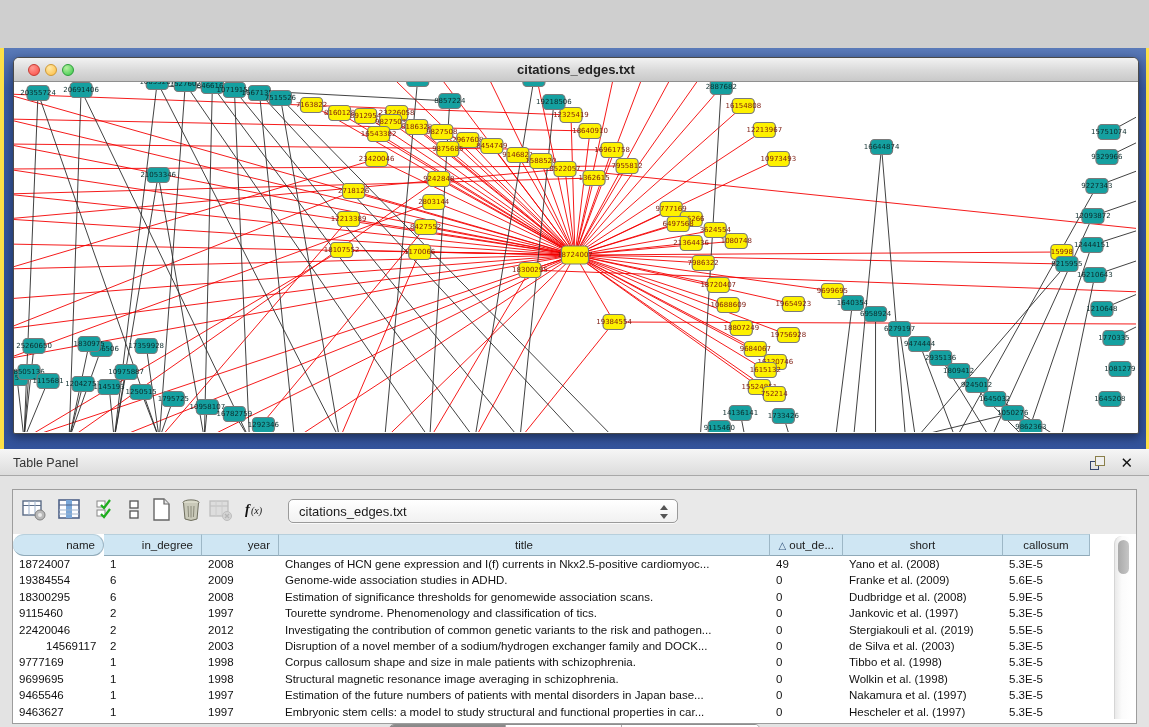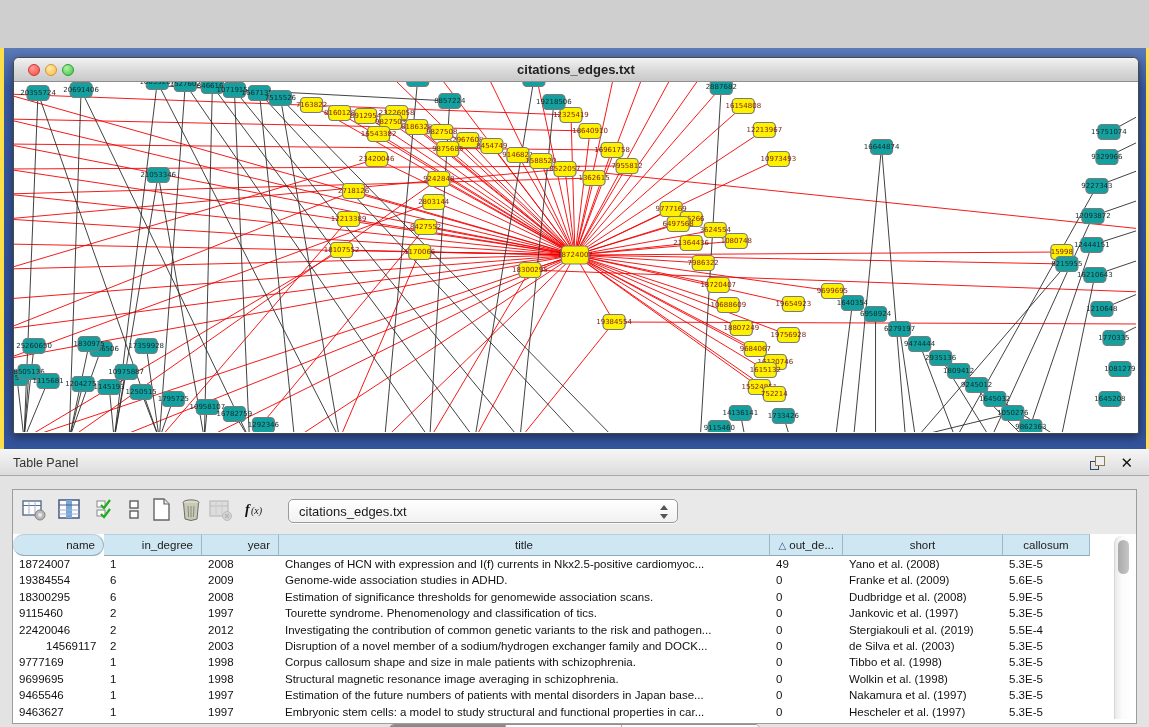--- a/index.html
+++ b/index.html
@@ -773,21 +773,21 @@
             <div class="th" style="width: 491px; text-align: center;">title</div>
             <div class="th" style="width: 73px; text-align: right;"><span class="sortmark">△</span>out_de...</div>
             <div class="th" style="width: 160px; text-align: center;">short</div>
             <div class="th" style="width: 87px; text-align: center;">callosum</div>
           </div>
         <div class="tbody" id="tbody">
             <div class="tr">
               <div class="td" style="width: 91px;">18724007</div>
               <div class="td" style="width: 98px;">1</div>
               <div class="td" style="width: 77px;">2008</div>
-              <div class="td" style="width: 491px;">Changes of HCN with expression and I(f) currents in Nkx2.5-positive cardiomyoc...</div>
+              <div class="td" style="width: 491px;">Changes of HCN gene expression and I(f) currents in Nkx2.5-positive cardiomyoc...</div>
               <div class="td" style="width: 73px;">49</div>
               <div class="td" style="width: 160px;">Yano et al. (2008)</div>
               <div class="td" style="width: 87px;">5.3E-5</div>
             </div>
             <div class="tr">
               <div class="td" style="width: 91px;">19384554</div>
               <div class="td" style="width: 98px;">6</div>
               <div class="td" style="width: 77px;">2009</div>
               <div class="td" style="width: 491px;">Genome-wide association studies in ADHD.</div>
               <div class="td" style="width: 73px;">0</div>
@@ -812,21 +812,21 @@
               <div class="td" style="width: 160px;">Jankovic et al. (1997)</div>
               <div class="td" style="width: 87px;">5.3E-5</div>
             </div>
             <div class="tr">
               <div class="td" style="width: 91px;">22420046</div>
               <div class="td" style="width: 98px;">2</div>
               <div class="td" style="width: 77px;">2012</div>
               <div class="td" style="width: 491px;">Investigating the contribution of common genetic variants to the risk and pathogen...</div>
               <div class="td" style="width: 73px;">0</div>
               <div class="td" style="width: 160px;">Stergiakouli et al. (2019)</div>
-              <div class="td" style="width: 87px;">5.5E-4</div>
+              <div class="td" style="width: 87px;">5.5E-5</div>
             </div>
             <div class="tr">
               <div class="td" style="width: 91px; padding-left: 33px;">14569117</div>
               <div class="td" style="width: 98px;">2</div>
               <div class="td" style="width: 77px;">2003</div>
               <div class="td" style="width: 491px;">Disruption of a novel member of a sodium/hydrogen exchanger family and DOCK...</div>
               <div class="td" style="width: 73px;">0</div>
               <div class="td" style="width: 160px;">de Silva et al. (2003)</div>
               <div class="td" style="width: 87px;">5.3E-5</div>
             </div>

